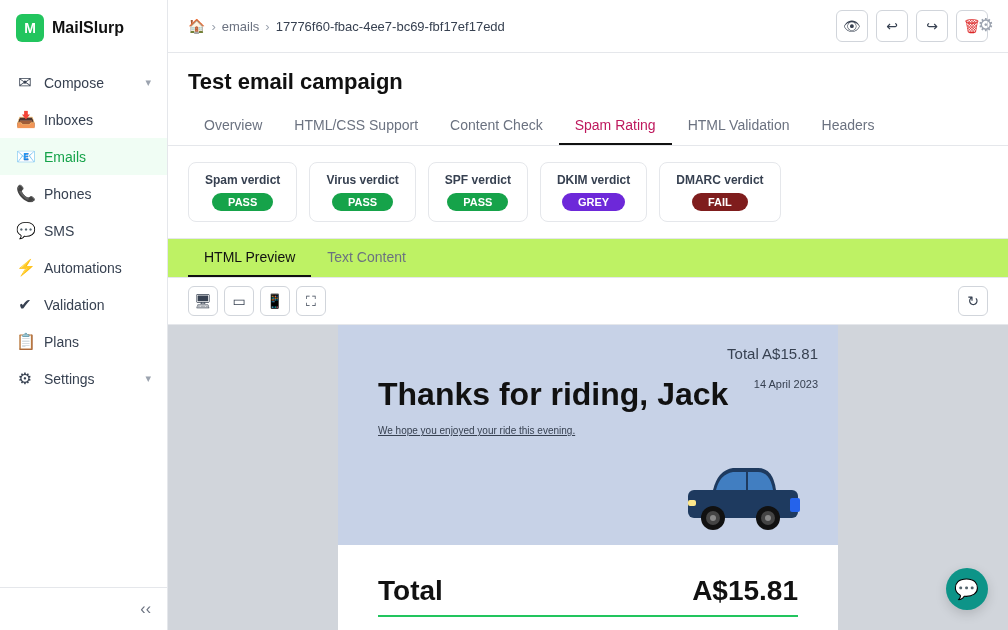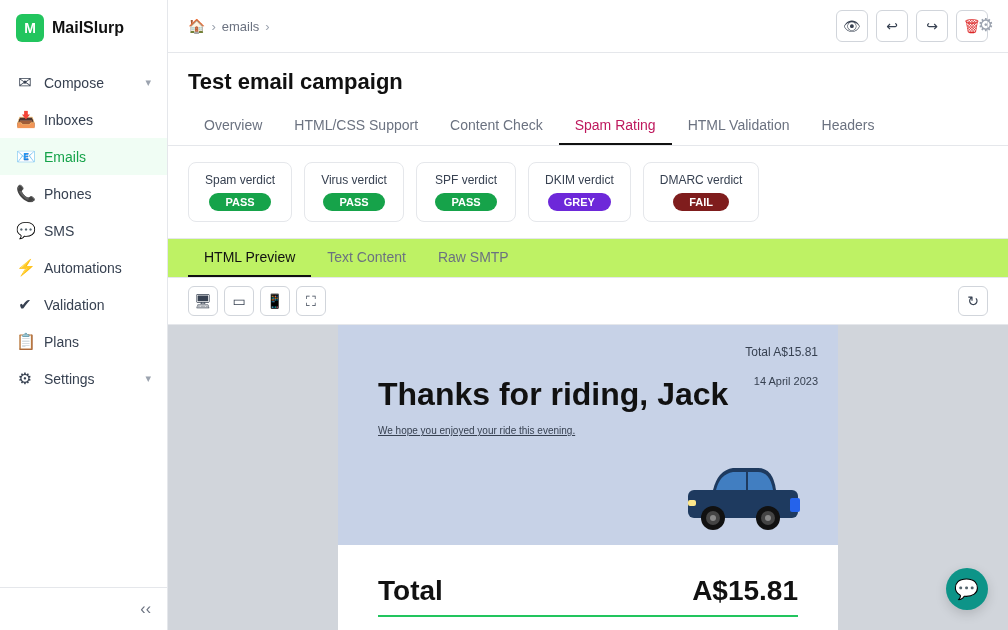--- a/index.html
+++ b/index.html
@@ -120,21 +120,21 @@
       background: #fff;
       border-bottom: 1px solid #e5e7eb;
     }
     .verdict-card {
       border: 1px solid #e5e7eb;
       border-radius: 8px;
       padding: 10px 16px;
       min-width: 100px;
       display: flex; flex-direction: column; align-items: center; gap: 6px;
     }
-    .verdict-label { font-size: 12px; color: #374151; font-weight: 400; }
+    .verdict-label { font-size: 12px; color: #374151; font-weight: 700; }
     .verdict-badge {
       padding: 3px 16px;
       border-radius: 12px;
       font-size: 11px;
       font-weight: 700;
       color: white;
     }
     .badge-green { background: #16a34a; }
     .badge-grey { background: #6d28d9; }
     .badge-red { background: #7f1d1d; }
@@ -192,21 +192,21 @@
       position: relative;
       min-height: 220px;
       display: flex;
       align-items: flex-start;
     }
     .email-header-top-right {
       position: absolute;
       top: 20px; right: 20px;
       text-align: right;
     }
-    .email-total-label { font-size: 12px; color: #374151; }
+    .email-total-label { font-size: 15px; color: #374151; }
     .email-date { font-size: 11px; color: #374151; margin-top: 16px; }
     .email-greeting { padding-top: 20px; }
     .email-greeting h1 { font-size: 32px; font-weight: 800; color: #111; line-height: 1.2; }
     .email-greeting p { font-size: 10px; color: #374151; margin-top: 12px; max-width: 200px; text-decoration: underline; }
     .car-svg {
       position: absolute;
       bottom: 10px;
       right: 30px;
     }
     .email-body {
@@ -305,20 +305,21 @@
 </div>
 
 <div id="main">
 
   <div class="topbar">
     <div class="breadcrumb">
       <span style="color:#6b7280;font-size:14px;">🏠</span>
       <span class="sep">›</span>
       <a href="#">emails</a>
       <span class="sep">›</span>
+      <span class="current">17776f60-fbac-4ee7-bc69-fbf17ef17edd</span>
     </div>
     <div class="topbar-actions">
       <button class="icon-btn" title="View">👁</button>
       <button class="icon-btn" title="Reply">↩</button>
       <button class="icon-btn" title="Forward">↪</button>
       <button class="icon-btn danger" title="Delete">🗑</button>
     </div>
     <div class="settings-gear">⚙</div>
   </div>
 
@@ -354,21 +355,20 @@
   </div>
       <div class="verdict-card">
     <span class="verdict-label">DMARC verdict</span>
     <span class="verdict-badge badge-red">FAIL</span>
   </div>
     </div>
 
   <div class="preview-tabs-bar" id="preview-tabs">
       <div class="preview-tab active">HTML Preview</div>
       <div class="preview-tab">Text Content</div>
-      <div class="preview-tab">Raw SMTP</div>
     </div>
 
   <div class="preview-toolbar">
     <div class="preview-toolbar-left">
       <button class="toolbar-btn" title="Desktop">🖥</button>
       <button class="toolbar-btn" title="Tablet">▭</button>
       <button class="toolbar-btn" title="Mobile">📱</button>
       <button class="toolbar-btn" title="Fullscreen">⛶</button>
     </div>
     <button class="toolbar-btn" title="Refresh">↻</button>

